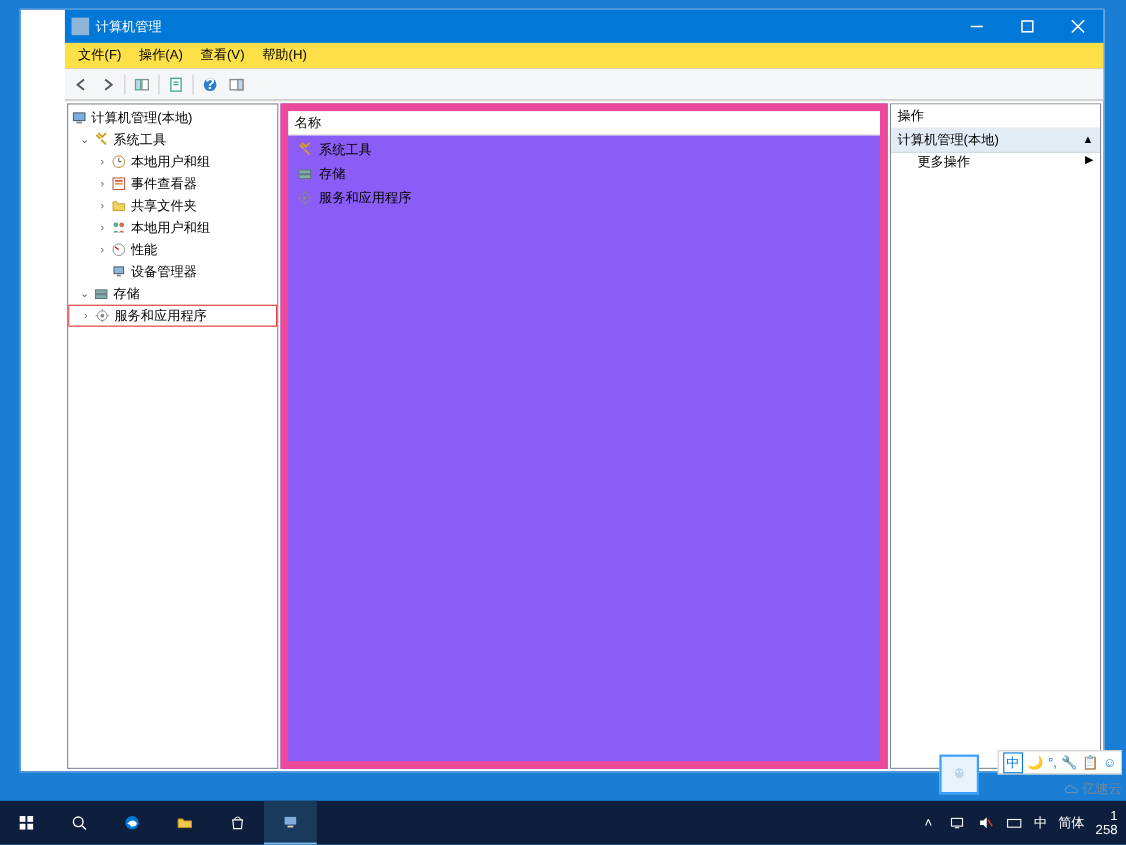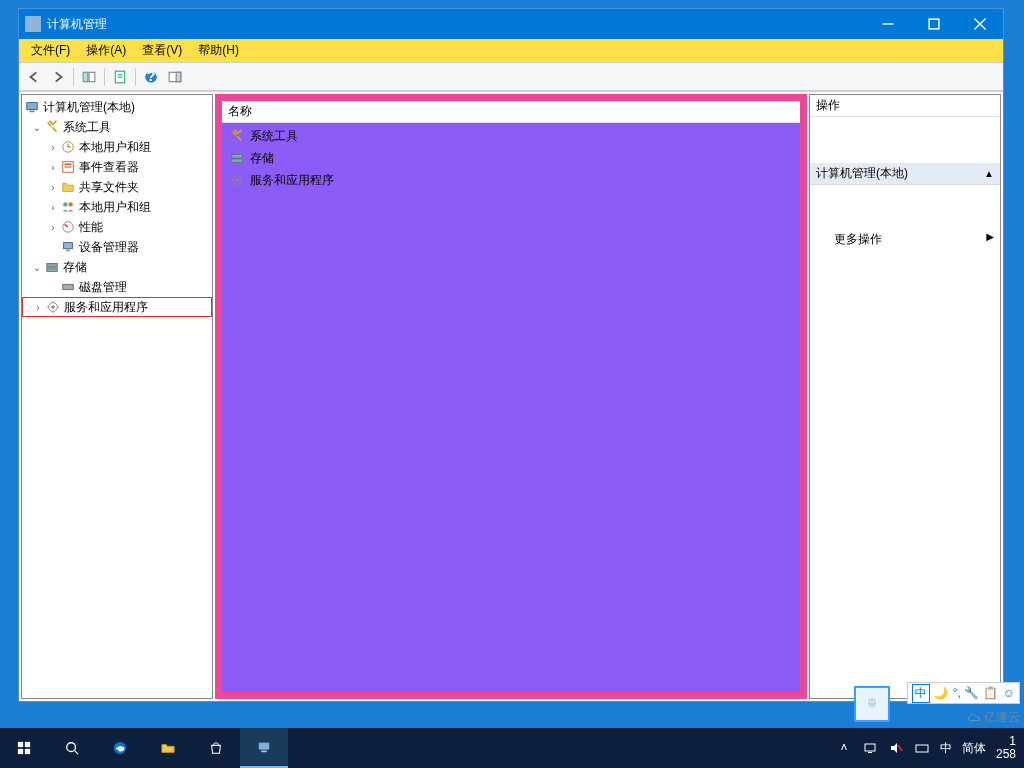--- a/index.html
+++ b/index.html
@@ -1,18 +1,18 @@
 <!DOCTYPE html>
 <html><head>
 <meta charset="utf-8">
 <style>
 * { margin: 0; padding: 0; box-sizing: border-box; font-family: "Microsoft YaHei", "Segoe UI", sans-serif; font-size: 12px; }
 body { width: 1024px; height: 768px; background: #1a7fd4; overflow: hidden; position: relative; }
 
-.window { position: absolute; left: 18px; top: 8px; width: 986px; height: 694px; background: #fff; border: 1px solid #4a8fd8; display: flex; flex-direction: column; }
+.window { position: absolute; left: 18px; top: 8px; width: 986px; height: 694px; background: #fff; border: 1px solid #4a8fd8; display: flex; flex-direction: column; padding-left: 40px; }
 
 .titlebar { height: 30px; background: #0078d7; color: #fff; display: flex; align-items: center; padding-left: 6px; }
 .titlebar-icon { width: 16px; height: 16px; background: #8fb5d8; margin-right: 6px; }
 .titlebar-title { flex: 1; font-size: 12px; }
 .titlebar-btns { display: flex; }
 .titlebar-btn { width: 46px; height: 30px; display: flex; align-items: center; justify-content: center; color: #fff; }
 
 .menubar { height: 24px; background: #fde047; border-bottom: 1px solid #d0d0d0; display: flex; align-items: center; padding-left: 4px; }
 .menu-item { padding: 3px 8px; cursor: default; }
 
@@ -30,21 +30,21 @@
 .tree-icon { width: 16px; height: 16px; display: inline-flex; align-items: center; justify-content: center; margin-right: 3px; }
 .tree-label { font-size: 12px; }
 .highlighted-box { border: 1.5px solid #e03030; }
 
 .list-panel { flex: 1; background: #8b5cf6; border: 7px solid #ec4899; margin: 2px 0 2px 0; }
 .list-header { height: 22px; border-bottom: 1px solid #e0e0e0; display: flex; align-items: center; padding-left: 6px; font-size: 12px; background: #fff; }
 .list-body { padding: 2px 0; }
 .list-row { display: flex; align-items: center; height: 22px; padding-left: 6px; cursor: default; }
 .list-icon { width: 18px; height: 16px; display: inline-flex; align-items: center; justify-content: center; margin-right: 4px; }
 
-.actions-panel { width: 192px; background: #fff; border: 1px solid #828790; margin: 2px; display: flex; flex-direction: column; gap: 46px; }
+.actions-panel { width: 192px; background: #fff; border: 1px solid #828790; margin: 2px; display: flex; flex-direction: column; }
 .actions-header { height: 22px; background: #fff; border-bottom: 1px solid #e0e0e0; padding-left: 6px; display: flex; align-items: center; }
 .actions-section { height: 22px; background: #e3ecf5; border-bottom: 1px solid #d0d8e0; padding: 0 6px; display: flex; align-items: center; }
 .actions-section .chev { margin-left: auto; font-size: 10px; }
 .actions-item { height: 22px; padding-left: 24px; display: flex; cursor: default; }
 .actions-item .chev { margin-left: auto; margin-right: 6px; font-size: 10px; }
 
 .taskbar { position: absolute; left: 0; bottom: 0; width: 1024px; height: 40px; background: #0d1f3c; display: flex; align-items: center; }
 .task-btn { width: 48px; height: 40px; display: flex; align-items: center; justify-content: center; color: #fff; }
 .task-btn.active { background: #1a3a5c; border-bottom: 2px solid #76b9ed; }
 .task-tray { margin-left: auto; display: flex; align-items: center; color: #fff; gap: 10px; padding-right: 8px; font-size: 11px; }
@@ -230,30 +230,20 @@
           <span class="tree-indent" style="width:8px"></span>
           <span class="tree-chevron">⌄</span>
           <span class="tree-icon">
               <svg viewBox="0 0 16 16">
                 <rect x="2" y="4" width="12" height="4" fill="#8aa" stroke="#577"></rect>
                 <rect x="2" y="9" width="12" height="4" fill="#8aa" stroke="#577"></rect>
               </svg>
             </span>
           <span class="tree-label">存储</span>
         </div>
-        <div class="tree-row">
-          <span class="tree-indent" style="width:38px"></span>
-          <span class="tree-icon">
-              <svg viewBox="0 0 16 16">
-                <rect x="2" y="5" width="12" height="6" fill="#aaa" stroke="#666"></rect>
-                <circle cx="12" cy="8" r="1" fill="#5d5"></circle>
-              </svg>
-            </span>
-          <span class="tree-label">磁盘管理</span>
-        </div>
         <div class="tree-row highlighted-box">
           <span class="tree-indent" style="width:8px"></span>
           <span class="tree-chevron">›</span>
           <span class="tree-icon">
               <svg viewBox="0 0 16 16">
                 <circle cx="8" cy="8" r="5" fill="none" stroke="#888"></circle>
                 <circle cx="8" cy="8" r="2" fill="#888"></circle>
                 <path d="M8 1 L8 3 M8 13 L8 15 M1 8 L3 8 M13 8 L15 8" stroke="#888"></path>
               </svg>
             </span>

